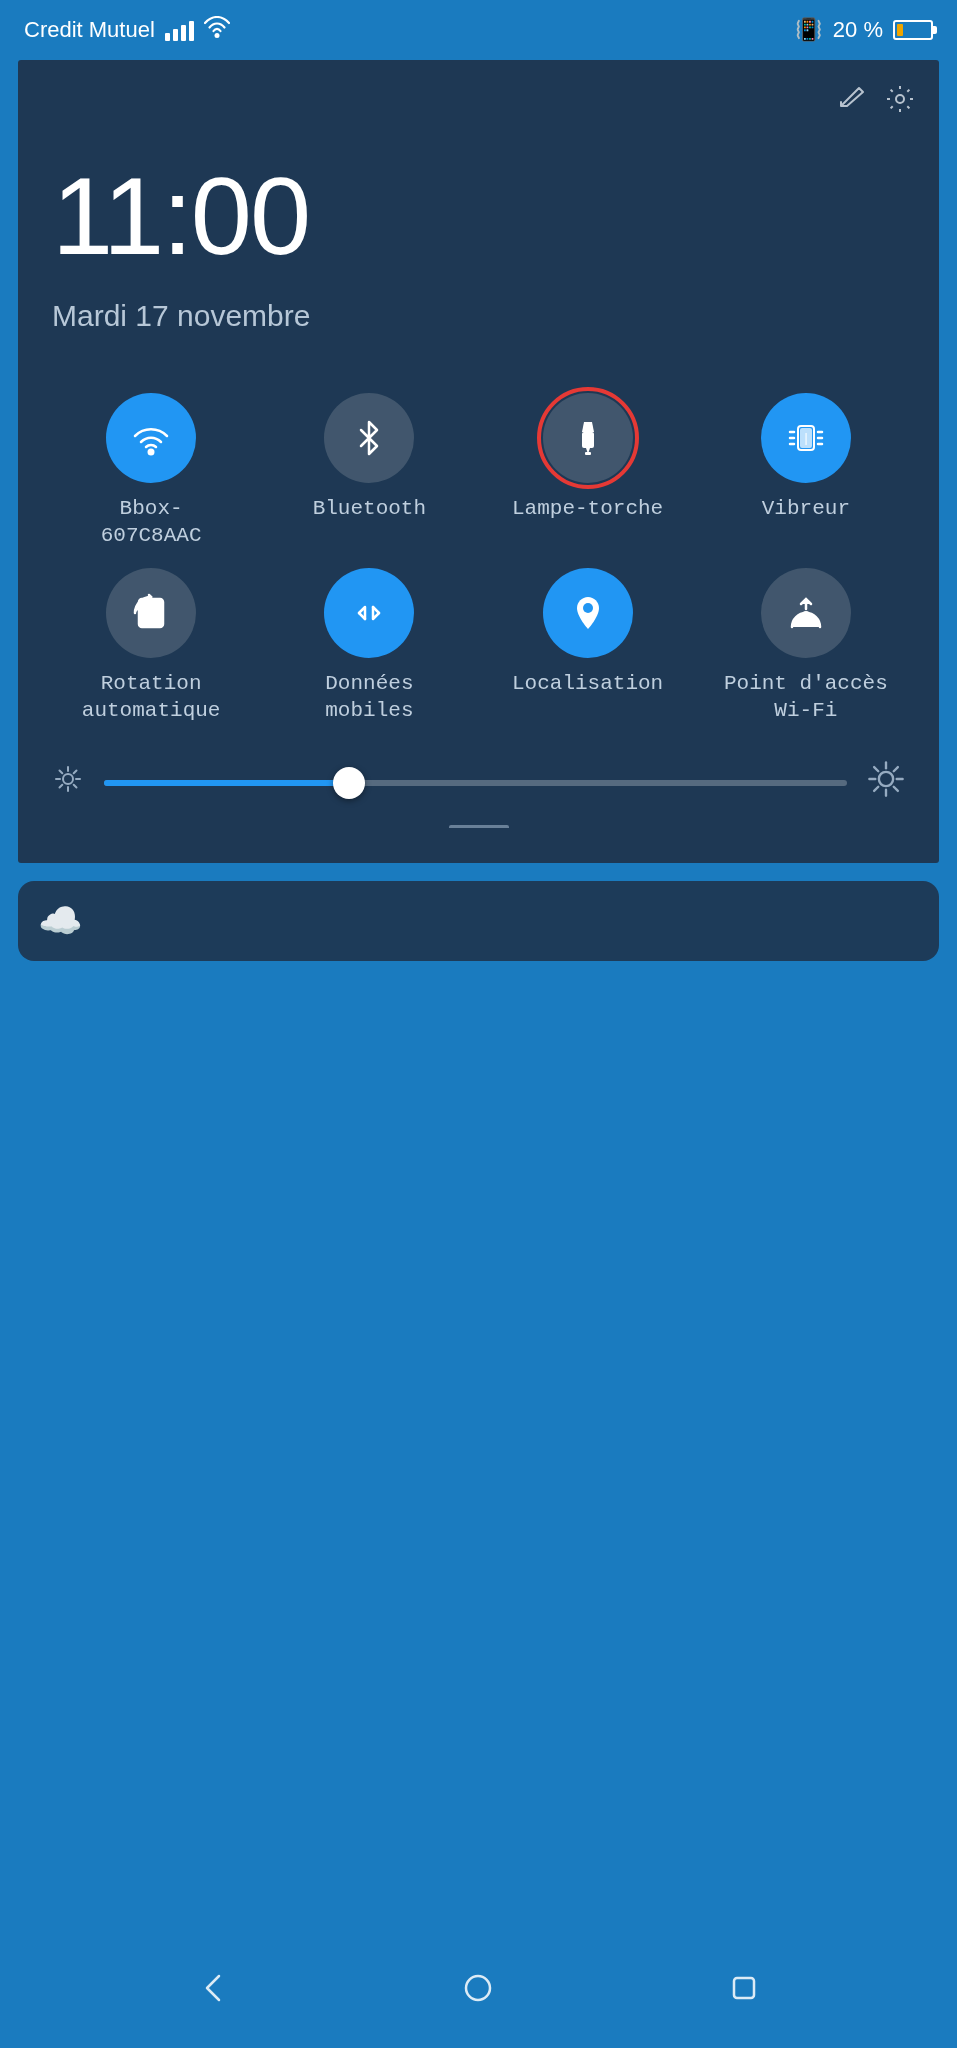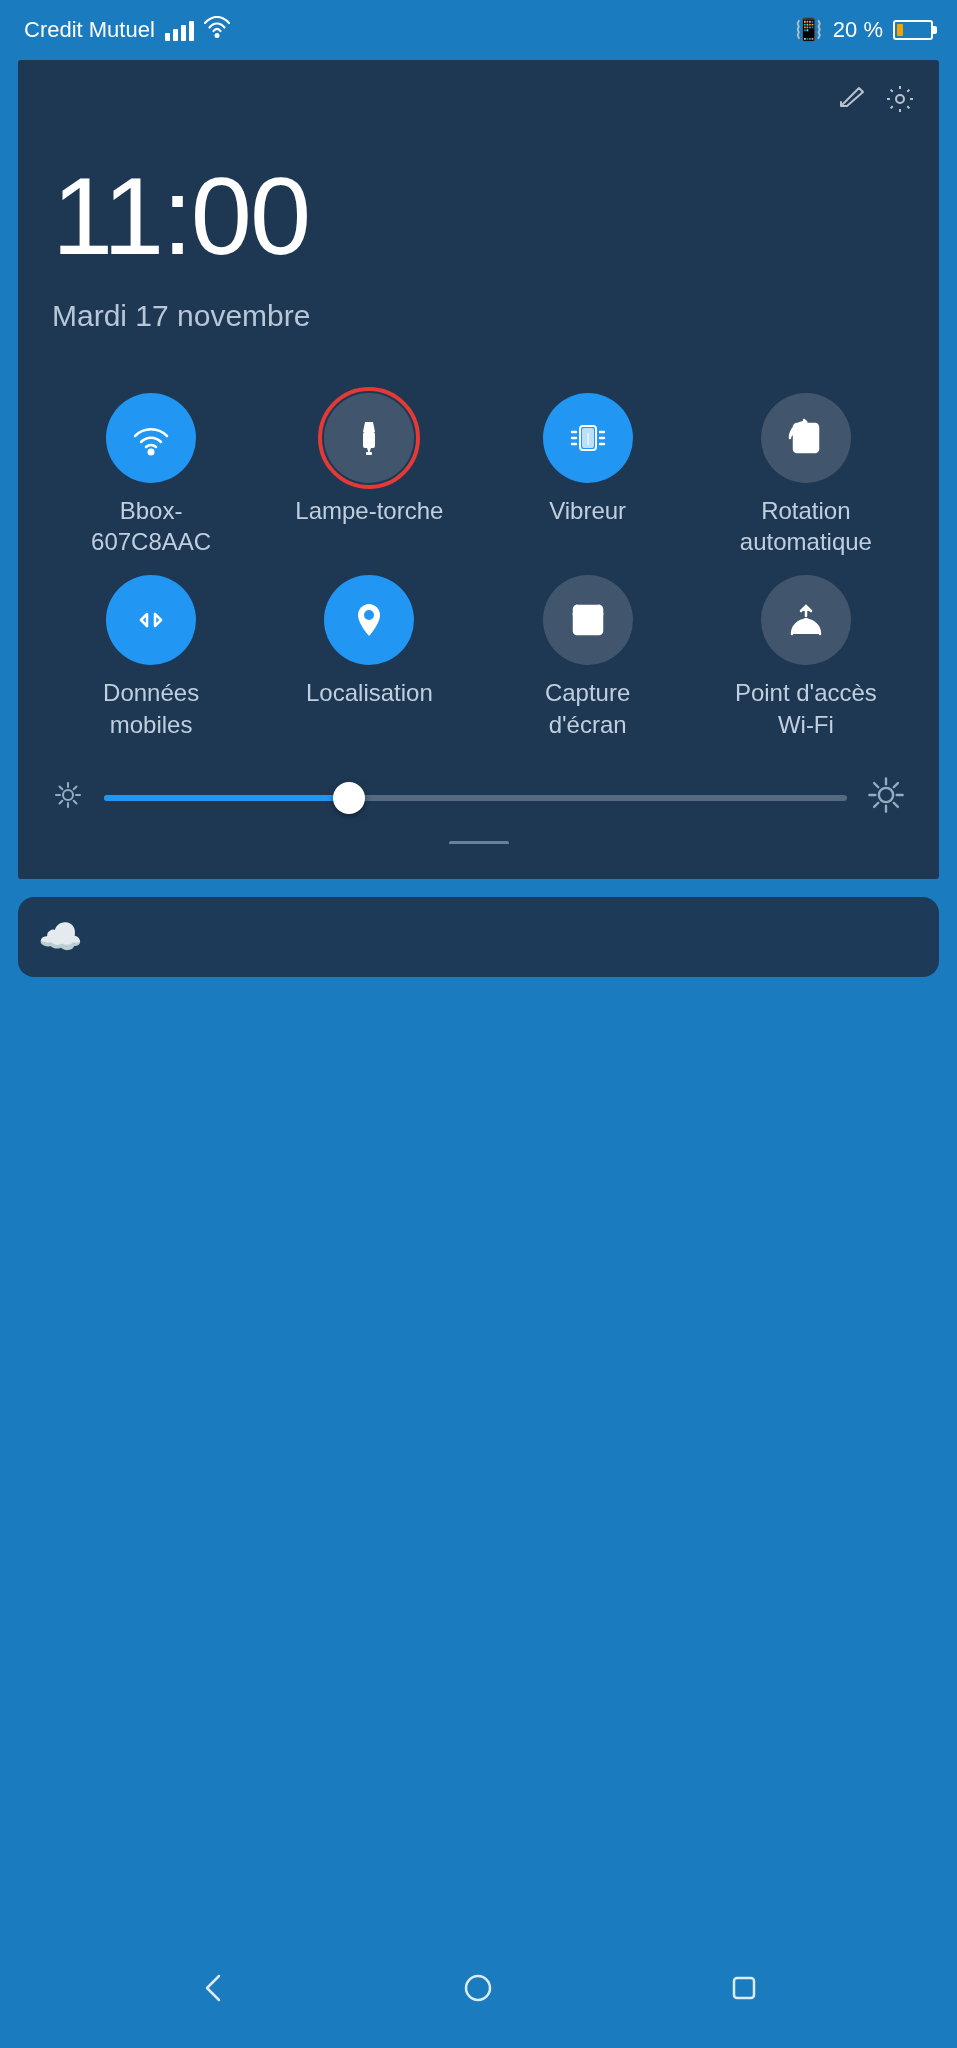--- a/index.html
+++ b/index.html
@@ -142,23 +142,24 @@
       background: #2196f3;
     }
     .tile-btn svg {
       width: 44px;
       height: 44px;
       fill: white;
     }
 
     .tile-label {
       color: rgba(200, 215, 230, 0.95);
-      font-size: 24px;
+      font-size: 21px;
       text-align: center;
       line-height: 1.3;
+      font-family: Liberation Mono, monospace;
     }
 
     
     .tile-highlighted .tile-btn {
       outline: 4px solid #e53935;
       outline-offset: 2px;
     }
 
     
     .brightness-row {
@@ -315,20 +316,28 @@
         <svg viewBox="0 0 44 44" fill="white">
           <circle cx="22" cy="36" r="3.5"></circle>
           <path d="M12 26c2.7-2.7 6.2-4.3 10-4.3s7.3 1.6 10 4.3" stroke="white" stroke-width="2.5" fill="none" stroke-linecap="round"></path>
           <path d="M6 20c4.3-4.3 10-6.7 16-6.7s11.7 2.4 16 6.7" stroke="white" stroke-width="2.5" fill="none" stroke-linecap="round"></path>
           <path d="M17 31c1.3-1.3 3-2.1 5-2.1s3.7.8 5 2.1" stroke="white" stroke-width="2.5" fill="none" stroke-linecap="round"></path>
         </svg>
       </div>
       <span class="tile-label">Bbox-<br>607C8AAC</span>
     </div>
 
+    <div class="tile">
+      <div class="tile-btn">
+        <svg viewBox="0 0 44 44" fill="white">
+          <path d="M14 14l16 16-8 8V6l8 8L14 30" stroke="white" stroke-width="2.5" fill="none" stroke-linecap="round" stroke-linejoin="round"></path>
+        </svg>
+      </div>
+      <span class="tile-label">Bluetooth</span>
+    </div>
 
     <div class="tile tile-highlighted">
       <div class="tile-btn">
         <svg viewBox="0 0 44 44" fill="white">
           <path d="M18 6h8l2 10H16L18 6z"></path>
           <rect x="16" y="16" width="12" height="16" rx="2"></rect>
           <path d="M20 32h4l-2 6-2-6z"></path>
           <rect x="19" y="36" width="6" height="3" rx="1"></rect>
         </svg>
       </div>
@@ -380,34 +389,20 @@
     <div class="tile">
       <div class="tile-btn active">
         <svg viewBox="0 0 44 44" fill="white">
           <path d="M22 6C16 6 11 11 11 17c0 9 11 21 11 21s11-12 11-21c0-6-5-11-11-11z"></path>
           <circle cx="22" cy="17" r="5" fill="#2196f3"></circle>
         </svg>
       </div>
       <span class="tile-label">Localisation</span>
     </div>
 
-    <div class="tile">
-      <div class="tile-btn">
-        <svg viewBox="0 0 44 44" fill="none" stroke="white" stroke-width="2.5" stroke-linecap="round">
-          <rect x="8" y="8" width="28" height="28" rx="3" stroke="white"></rect>
-          <line x1="17" y1="22" x2="27" y2="22"></line>
-          <line x1="22" y1="17" x2="22" y2="27"></line>
-          <line x1="8" y1="16" x2="14" y2="16" stroke-width="3"></line>
-          <line x1="11" y1="8" x2="11" y2="14" stroke-width="3"></line>
-          <line x1="30" y1="16" x2="36" y2="16" stroke-width="3"></line>
-          <line x1="33" y1="8" x2="33" y2="14" stroke-width="3"></line>
-        </svg>
-      </div>
-      <span class="tile-label">Capture<br>d'écran</span>
-    </div>
 
     <div class="tile">
       <div class="tile-btn">
         <svg viewBox="0 0 44 44" fill="none" stroke="white" stroke-width="2.5" stroke-linecap="round">
           <circle cx="22" cy="24" r="4" fill="white" stroke="none"></circle>
           <path d="M14 32c0-4.4 3.6-8 8-8s8 3.6 8 8"></path>
           <path d="M8 36c0-7.7 6.3-14 14-14s14 6.3 14 14"></path>
           <line x1="22" y1="10" x2="22" y2="18" stroke-width="2.5"></line>
           <path d="M17 13l5-5 5 5"></path>
         </svg>

